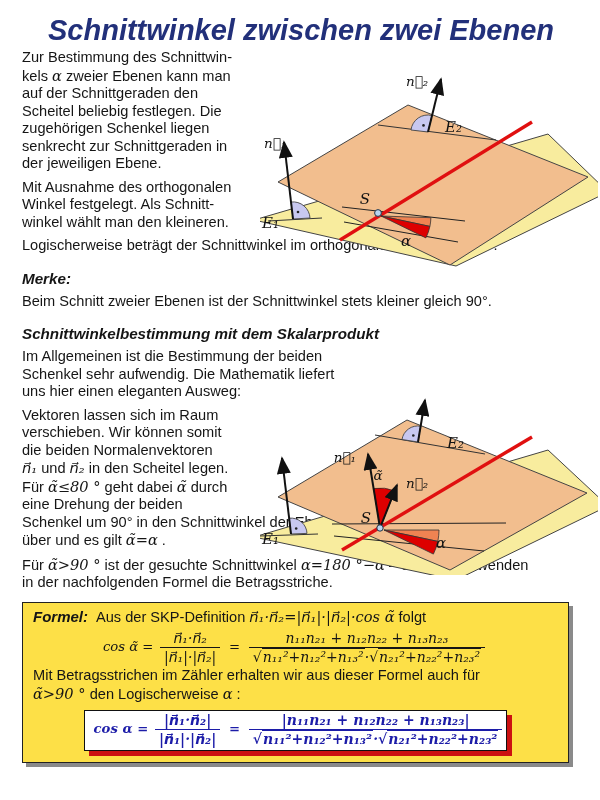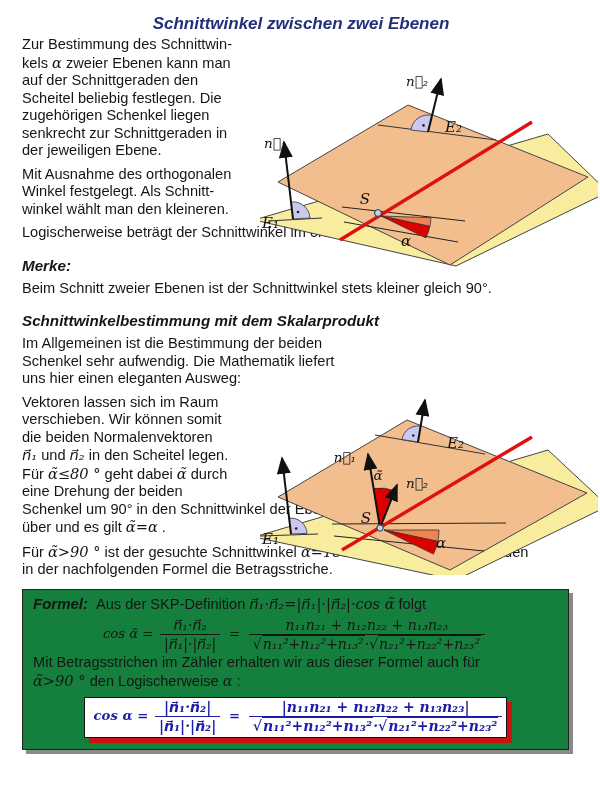--- a/index.html
+++ b/index.html
@@ -4,37 +4,37 @@
 <style>
   :root{
     --title-blue:#22307A; --formula-blue:#1C1CA8; --eq-red:#CC1111;
     --plane-yellow:#F8EC9E; --plane-orange:#F2BE8E; --line-red:#E01010;
     --wedge-red:#DD0000; --wedge-orange:#EF8352; --marker-purple:#C8C8F0;
   }
   html,body{margin:0;padding:0;}
   body{width:600px;height:800px;background:#fff;font-family:"Liberation Sans","DejaVu Sans",sans-serif;
        font-size:14.6px;color:#151515;position:relative;overflow:hidden;}
   .page{position:relative;width:600px;height:800px;box-sizing:border-box;padding:0 20px 0 22px;}
-  .title{text-align:center;font-size:17px;font-style:italic;font-weight:bold;
+  .title{text-align:center;font-size:29px;font-style:italic;font-weight:bold;
          color:var(--title-blue);margin:14px 0 0 0;}
   .tl{line-height:17.5px;white-space:nowrap;}
   .para{margin:6px 0 0 0;}
   #p1{margin-top:2px;width:240px;}
   #p2{margin-top:6px;width:240px;}
   #sec-p2{width:244px;}
   .bi{font-weight:bold;font-style:italic;}
   .heading{font-size:15.2px;margin-top:15px;}
   .mi{font-family:"DejaVu Serif","DejaVu Sans",serif;font-style:italic;}
   .fig{position:absolute;}
   #fig1{left:260px;top:56px;}
   #fig2{left:260px;top:376px;}
   .flab{font:italic 15px "DejaVu Serif",serif;fill:#131313;}
   .vlab{font:italic 13.5px "DejaVu Serif",serif;fill:#131313;}
   .formelbox{margin:10px 0 0 0;width:547px;box-sizing:border-box;border:1.6px solid #222;
-             box-shadow:4px 4px 0 #8a8a8a;padding:5px 10px 9px 10px;background:#15803d;}
+             box-shadow:4px 4px 0 #8a8a8a;padding:5px 10px 9px 10px;background:#fde047;}
   .formelbox .bi{margin-right:8px;font-size:15px;}
   .eq{text-align:center;font-size:13.2px;margin:4px 0 2px 0;}
   .frac{display:inline-block;vertical-align:middle;text-align:center;margin:0 3px;font-size:14px;}
   .frac .num{display:block;border-bottom:1.2px solid currentColor;padding:0 4px 1px 4px;}
   .frac .den{display:block;padding:1px 4px 0 4px;}
   .rad{border-top:1.2px solid currentColor;padding:0 1px;}
   .eqsign{margin:0 2px;}
   .eq2line{text-align:center;margin-top:3px;}
   .eq2box{display:inline-block;border:1.7px solid #111;padding:1px 1px 3px 9px;background:#fff;
           box-shadow:5px 5px 0 var(--eq-red);color:var(--formula-blue);font-weight:bold;}

